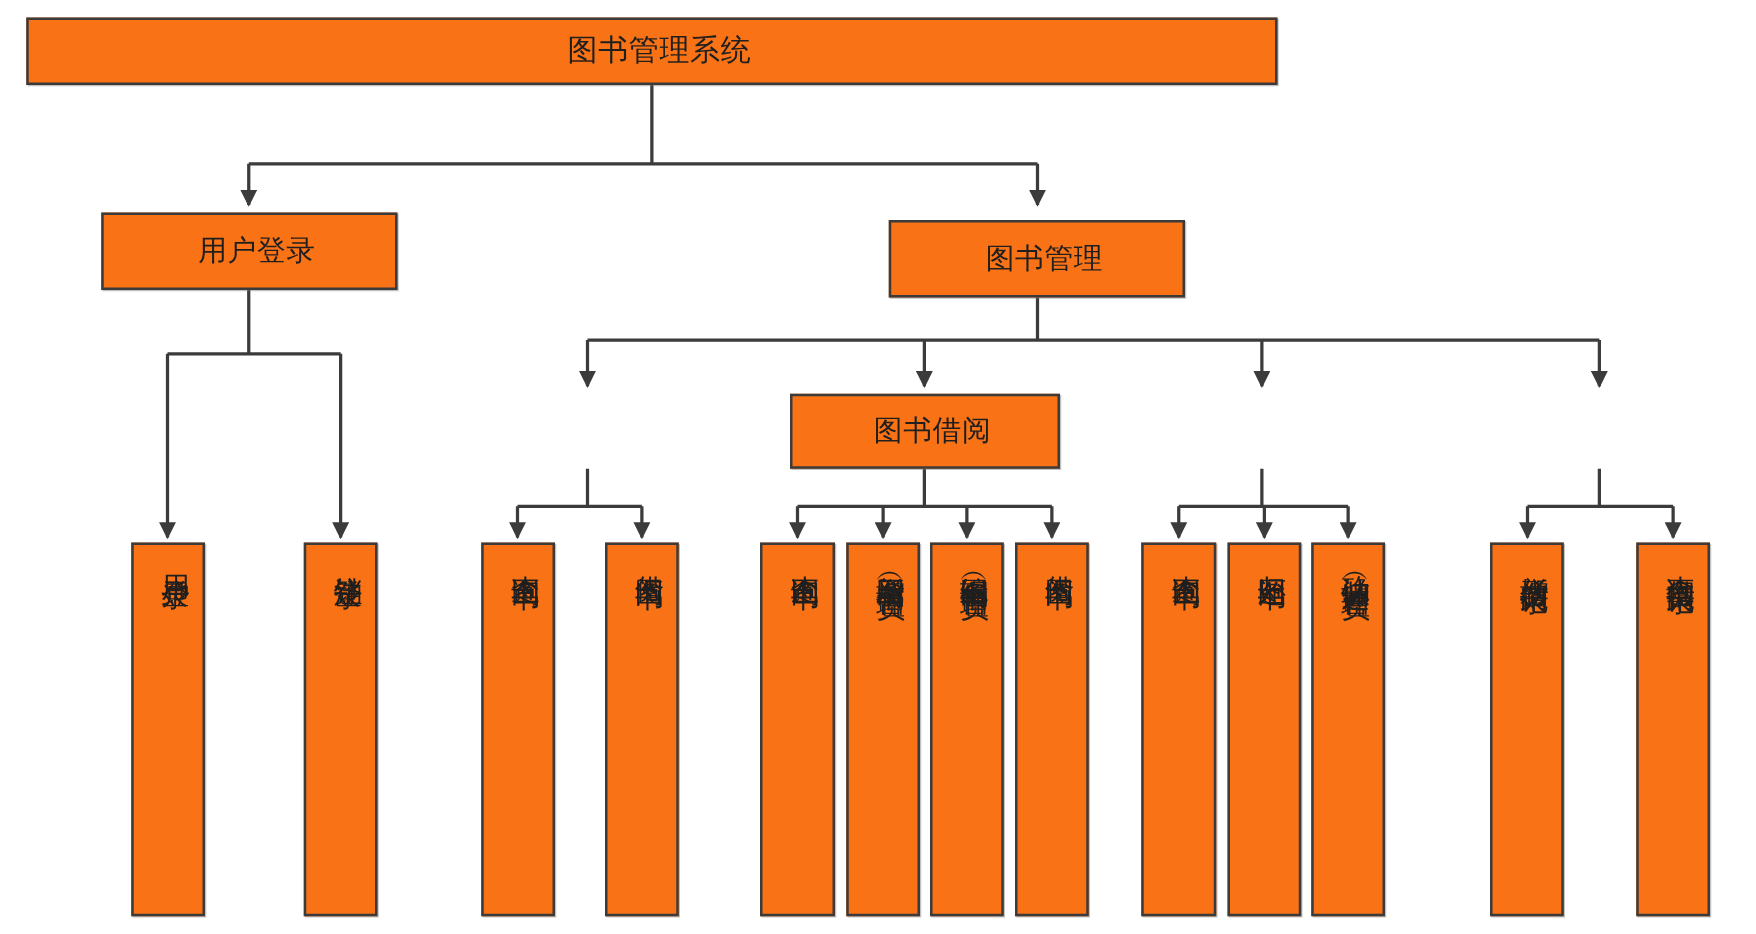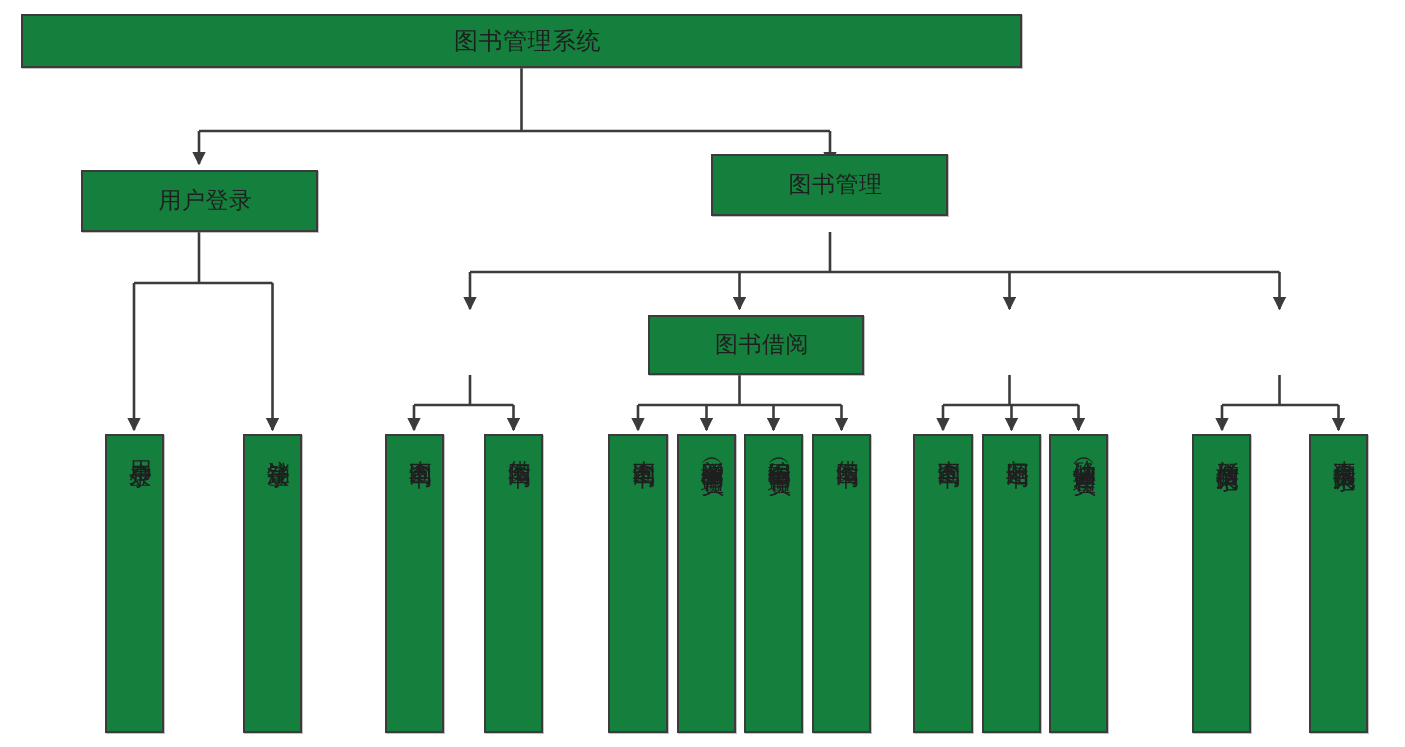--- a/index.html
+++ b/index.html
@@ -23,21 +23,21 @@
     left: 0;
     top: 0;
     width: 1405px;
     height: 747px;
     pointer-events: none;
   }
   .node {
     position: absolute;
     box-sizing: border-box;
     border: 2.5px solid #3b3b3b;
-    background: #15803d;
+    background: #f97316;
     display: flex;
     align-items: center;
     justify-content: center;
     color: #1f1f1f;
     box-shadow: 1px 1px 0 rgba(120,120,120,0.45);
     padding-left: 12px;
   }
   .node .label {
     display: block;
     text-align: center;
@@ -132,25 +132,25 @@
     </g>
   </svg>
 
   <div class="node horiz root" style="left:21px; top:14px; width:1001px; height:54px;">
     <span class="label">图书管理系统</span>
   </div>
 
   <div class="node horiz" style="left:81px; top:170px; width:237px; height:62px;">
     <span class="label">用户登录</span>
   </div>
-  <div class="node horiz" style="left:711px; top:154px; width:237px; height:62px;">
+  <div class="node horiz" style="left:711px; top:176px; width:237px; height:62px;">
     <span class="label">图书管理</span>
   </div>
 
-  <div class="node horiz" style="left:632px; top:315px; width:216px; height:60px;margin-left:16px;">
+  <div class="node horiz" style="left:632px; top:315px; width:216px; height:60px;">
     <span class="label">图书借阅</span>
   </div>
 
   <div class="node vert" style="left:105px; top:434px; width:59px; height:299px;">
     <span class="label">用户登录</span>
   </div>
   <div class="node vert" style="left:243px; top:434px; width:59px; height:299px;">
     <span class="label">注销登录</span>
   </div>
 

